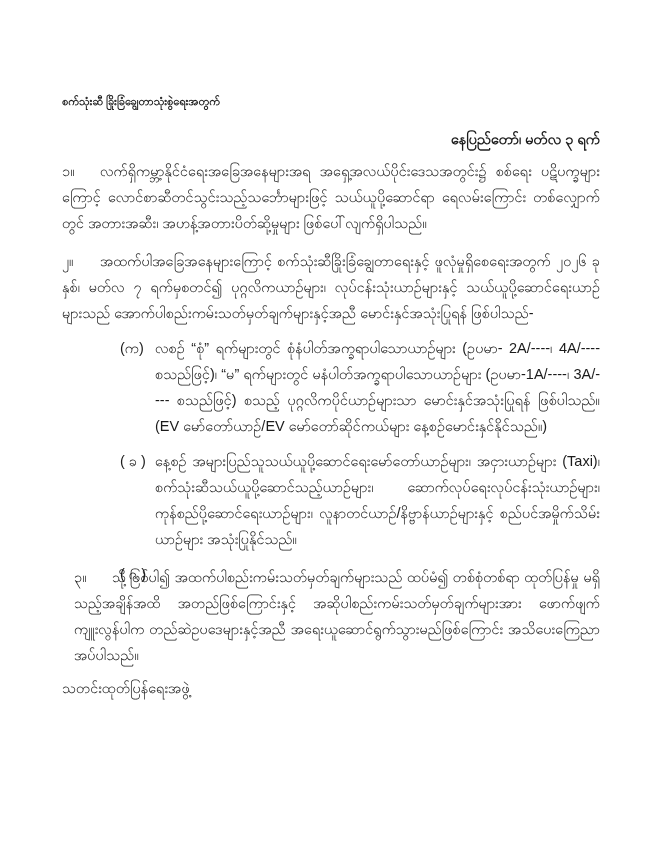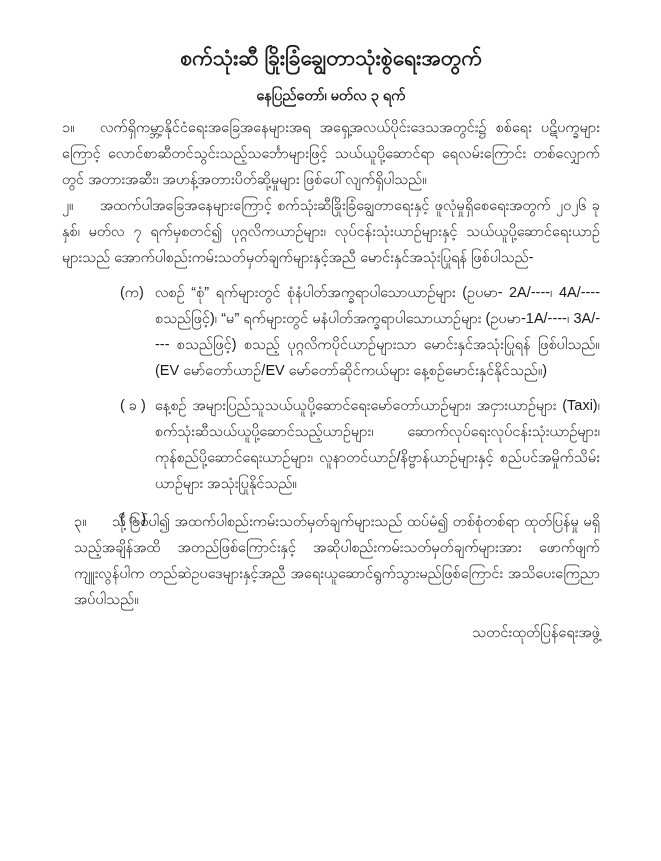--- a/index.html
+++ b/index.html
@@ -15,36 +15,37 @@
     box-sizing: border-box;
     padding: 42px 61px 0 62px;
     background: #ffffff;
     color: #1b1b1b;
     font-family: "Liberation Sans", sans-serif;
     font-size: 14.5px;
     line-height: 26px;
     overflow: hidden;
   }
   .title-block {
-    text-align: center;
+    text-align: left;
     font-weight: 700;
-    font-size: 21px;
+    font-size: 11px;
     line-height: 31px;
+    margin-top: 44px;
   }
   .dateline {
     margin-top: 9px;
     font-weight: 700;
-    text-align: center;
+    text-align: right;
   }
   .para {
     margin: 0;
     text-align: justify;
   }
   .para-p1 { margin-top: 6px; }
-  .para-p2 { }
+  .para-p2 { margin-top: 12px; }
   .para-p3 { margin-top: 12px; margin-left: 12px; }
   .para-num {
     display: inline-block;
     width: 38px;
   }
   .list-item {
     position: relative;
     margin-top: 9px;
     padding-left: 93px;
     text-align: justify;
@@ -53,21 +54,20 @@
     position: absolute;
     left: 58px;
     top: 0;
     white-space: nowrap;
   }
   .list-item strong {
     font-weight: 400;
   }
   .signature {
     margin-top: 6px;
-    text-align: right;
     line-height: 28px;
   }
 </style>
 </head>
 <body>
 
 <div class="page">
 
   <header class="title-block">
     <div>စက်သုံးဆီ ခြိုးခြံချွေတာသုံးစွဲရေးအတွက်</div>

